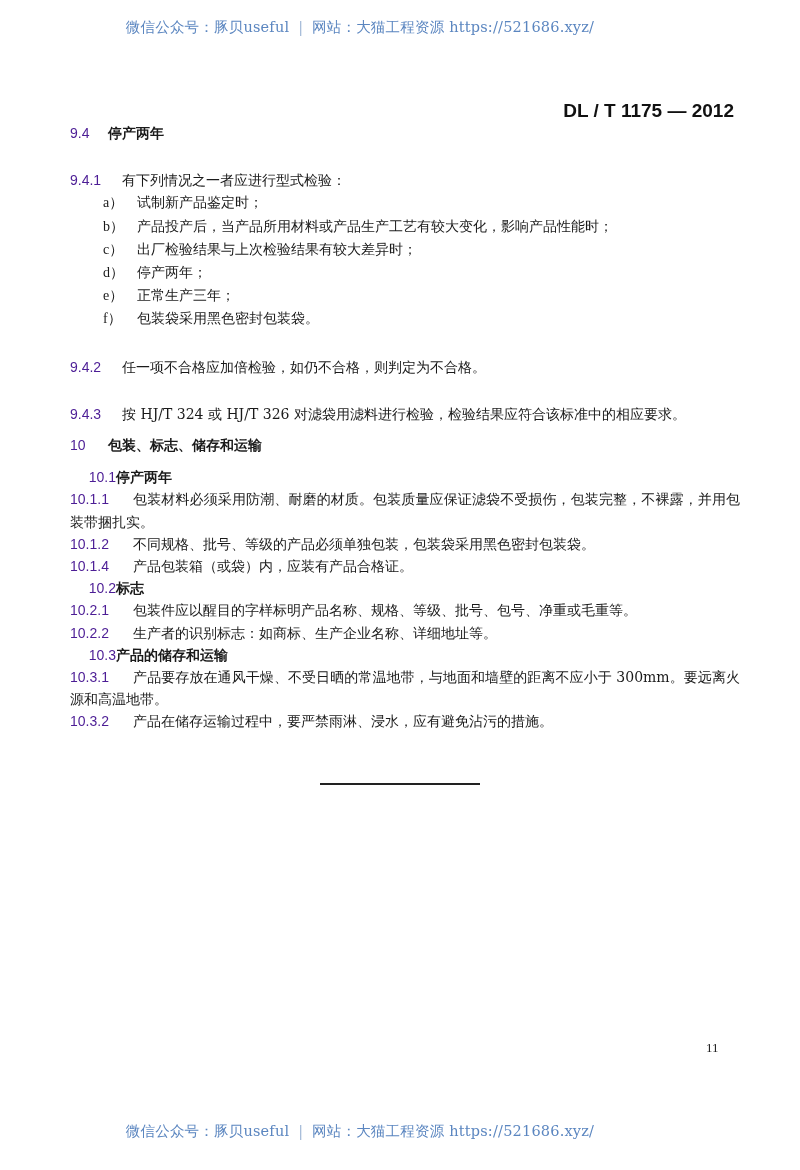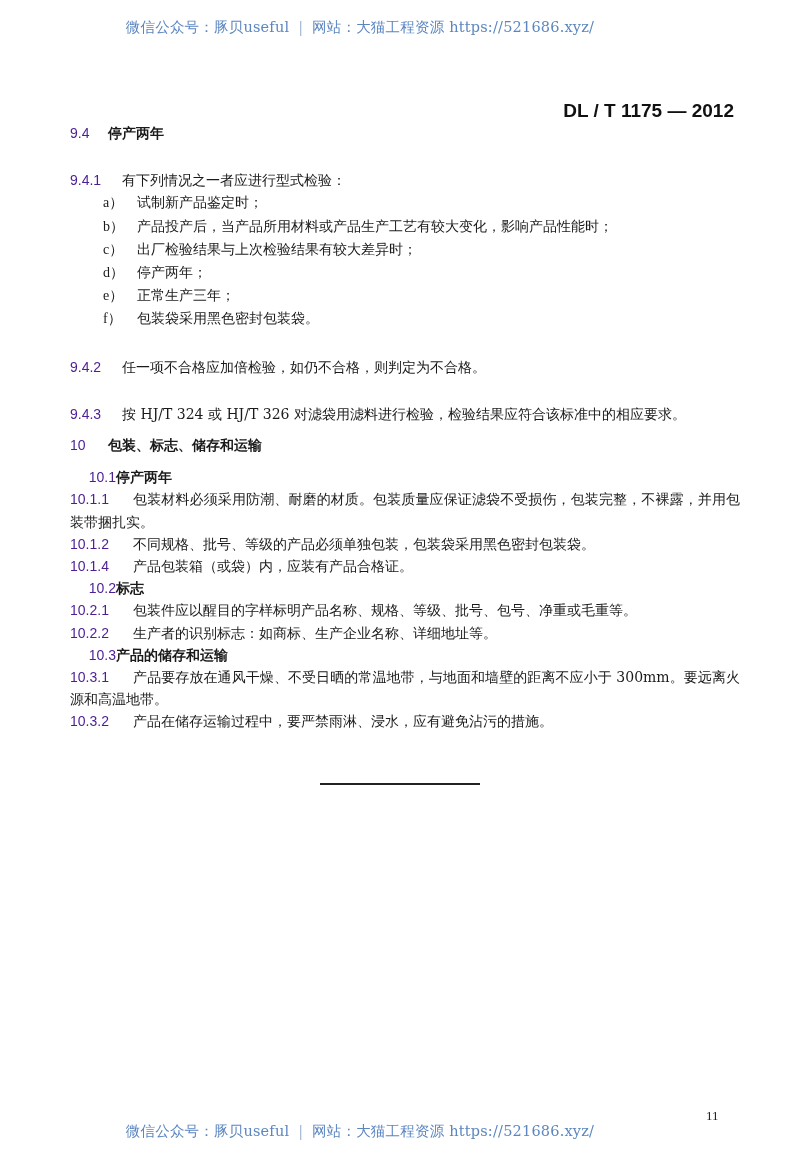--- a/index.html
+++ b/index.html
@@ -40,21 +40,21 @@
     .bold { font-weight: bold; font-family: "DejaVu Sans", "Liberation Sans", sans-serif; }
     .list-item { padding-left: 33px; }
     .list-item .label { display: inline-block; min-width: 34px; font-family: "Liberation Serif", serif; }
     .gap-before { margin-top: 9px; }
     .gap-after { margin-bottom: 10px; }
     .end-rule {
       position: absolute; left: 320px; top: 783px; width: 160px; height: 0;
       border-top: 2px solid #222;
     }
     .page-number {
-      position: absolute; left: 706px; top: 1108px; font-size: 13px;
+      position: absolute; left: 706px; top: 1040px; font-size: 13px;
       font-family: "Liberation Serif", serif; color: #222;
     }
   </style>
 </head>
 <body>
 
 <div class="watermark wm-top">
   <span>微信公众号：豚贝useful</span>
   <span class="sep">|</span>
   <span>网站：大猫工程资源 https://521686.xyz/</span>

